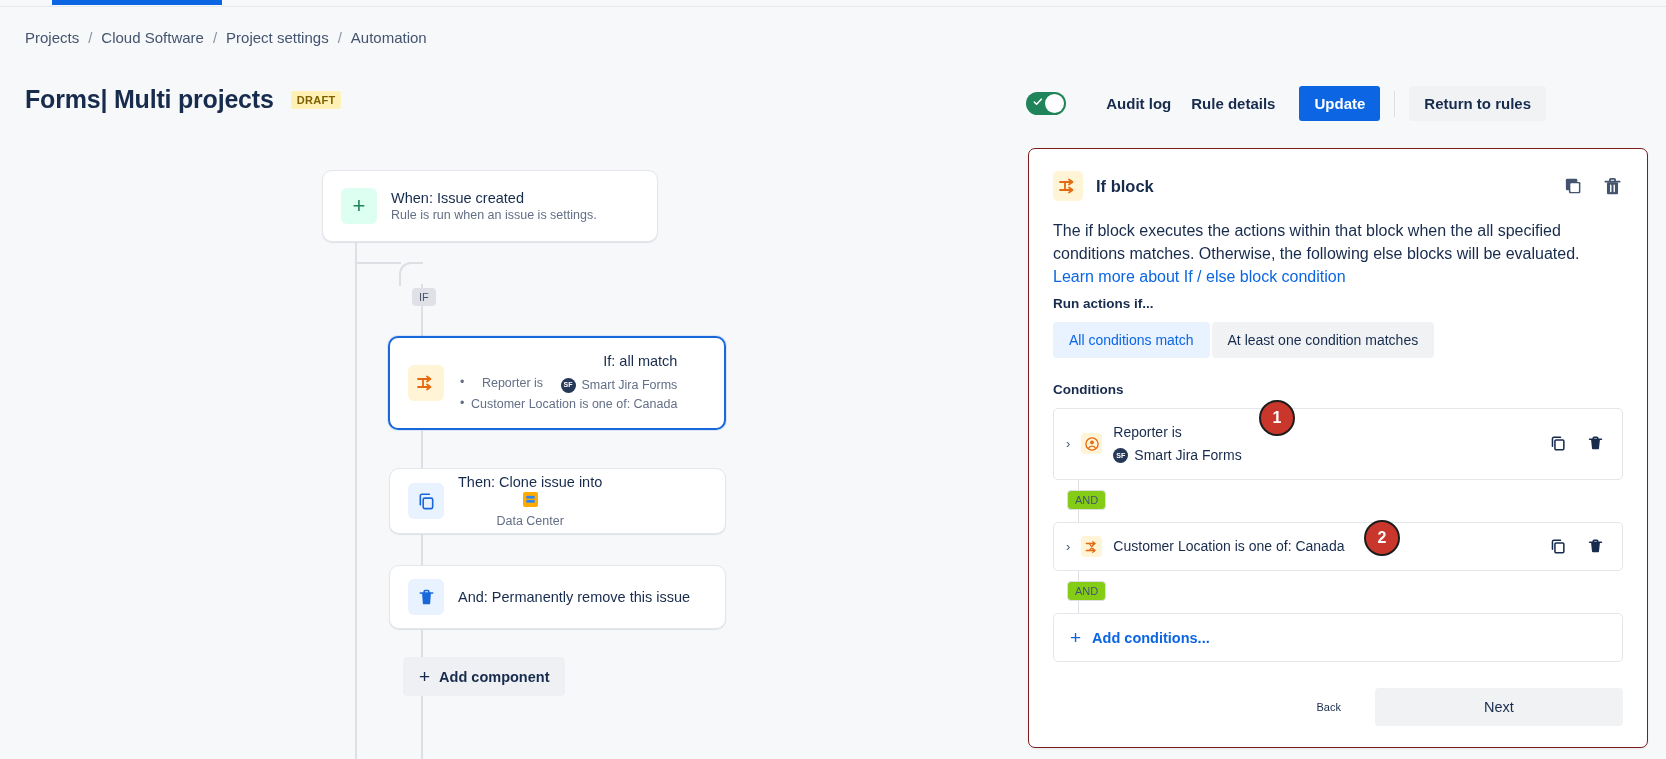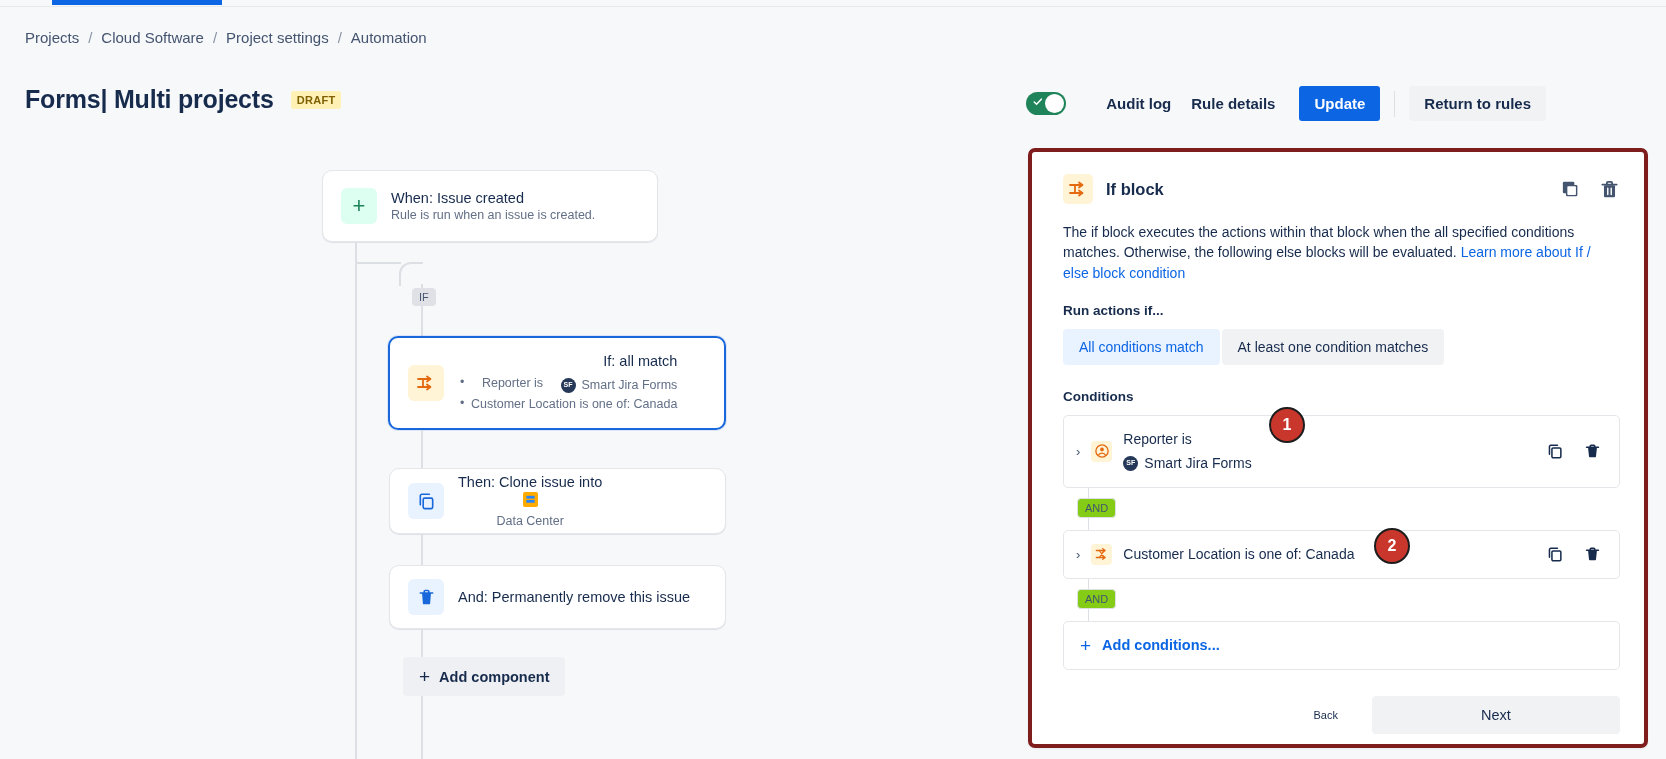--- a/index.html
+++ b/index.html
@@ -140,35 +140,35 @@
   .add-component {
     position: absolute; background: #eef0f3; border: none; border-radius: 4px;
     padding: 10px 16px; font-size: 14.5px; font-weight: bold; color: #172b4d;
     display: flex; align-items: center; gap: 9px; cursor: pointer;
   }
   .plus-sign { font-size: 19px; font-weight: normal; line-height: 1; }
 
   
   .panel {
     position: absolute; right: 18px; top: 148px; width: 620px; height: 600px;
-    background: #fff; border: 4px solid #7f1d1d; border-radius: 7px;
+    background: #fff; border: 1px solid #7f1d1d; border-radius: 7px;
     box-shadow: 0 1px 2px rgba(9,30,66,0.08);
-    padding: 22px 24px 0 31px; overflow: hidden;
+    padding: 22px 24px 0 24px; overflow: hidden;
   }
   .panel-head { display: flex; align-items: center; margin-bottom: 18px; }
   .panel-ic {
     width: 30px; height: 30px; border-radius: 5px; background: #fff4d6;
     display: flex; align-items: center; justify-content: center; margin-right: 13px;
   }
   .panel-title { font-size: 16.5px; font-weight: bold; color: #172b4d; }
   .panel-head-actions { margin-left: auto; display: flex; gap: 18px; }
   .hicon { cursor: pointer; display: flex; }
 
   .panel-desc {
-    font-size: 14px; line-height: 1.45; color: #172b4d; margin-bottom: 20px;
+    font-size: 16px; line-height: 1.45; color: #172b4d; margin-bottom: 7px;
   }
   .panel-desc a { color: #0c66e4; text-decoration: none; cursor: pointer; }
 
   .section-label {
     font-size: 13.5px; font-weight: bold; color: #172b4d; margin-bottom: 11px;
   }
   .seg-group { display: flex; gap: 2px; margin-bottom: 24px; }
   .seg {
     font-size: 14px; border: none; border-radius: 4px; padding: 10px 16px;
     cursor: pointer; font-family: inherit;
@@ -273,21 +273,21 @@
 
   <div class="canvas">
     <div class="flow">
 
       <div class="node" style="left:322px; top:40px; width:336px; height:72px;">
         <div class="node-icon ic-green">
           <span style="color:#1f845a;font-size:22px;line-height:1;">+</span>
         </div>
         <div class="node-text">
           <div class="node-title">When: Issue created</div>
-          <div class="node-sub">Rule is run when an issue is created.</div>
+          <div class="node-sub">Rule is run when an issue is settings.</div>
         </div>
       </div>
 
       <div class="line-v" style="left:355px; top:112px; height:142px;"></div>
       <div class="line-h" style="left:355px; top:132px; width:46px;"></div>
       <div class="elbow" style="left:399px; top:132px;"></div>
       <div class="line-v" style="left:421px; top:154px; height:52px;"></div>
       <div class="if-badge" style="left:412px; top:158px;">IF</div>
 
       <div class="node selected" style="left:388px; top:206px; width:338px; height:94px; align-items:center;text-align:right;">

